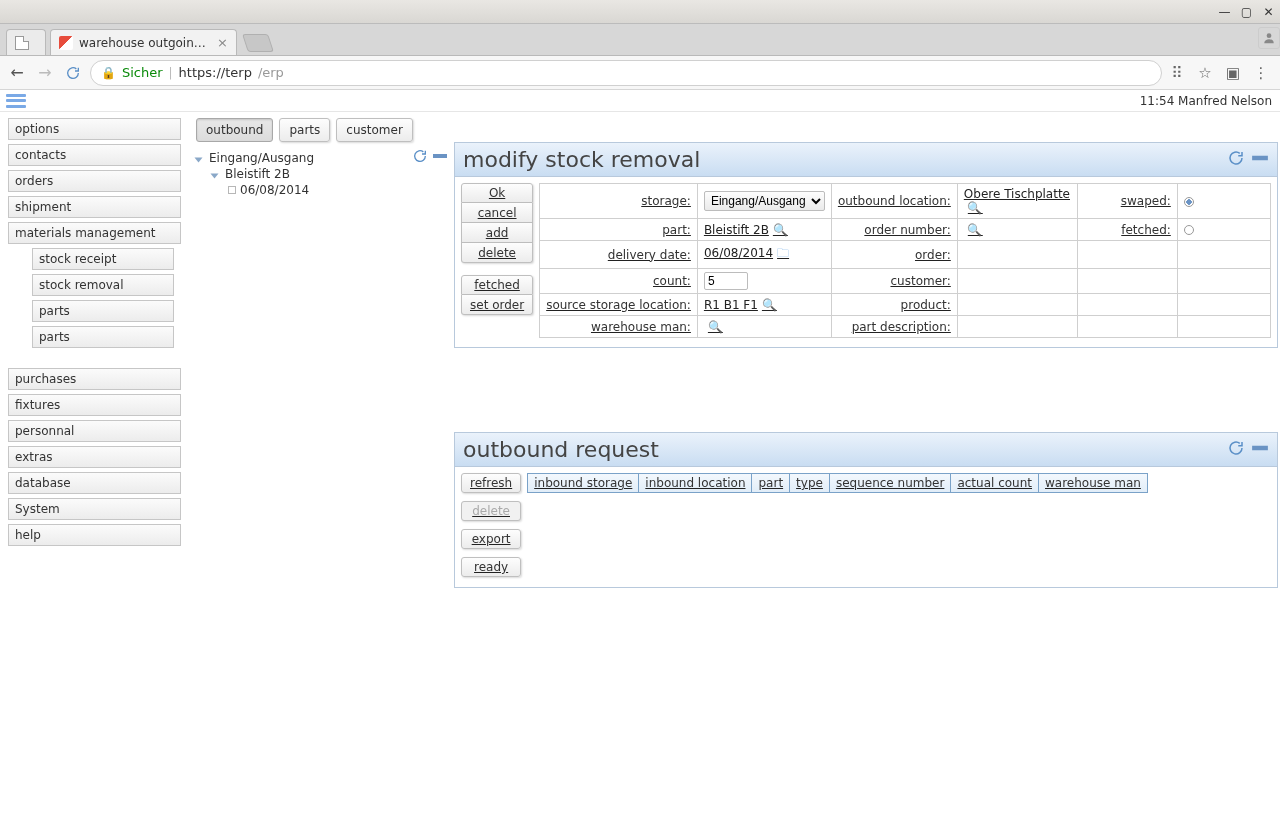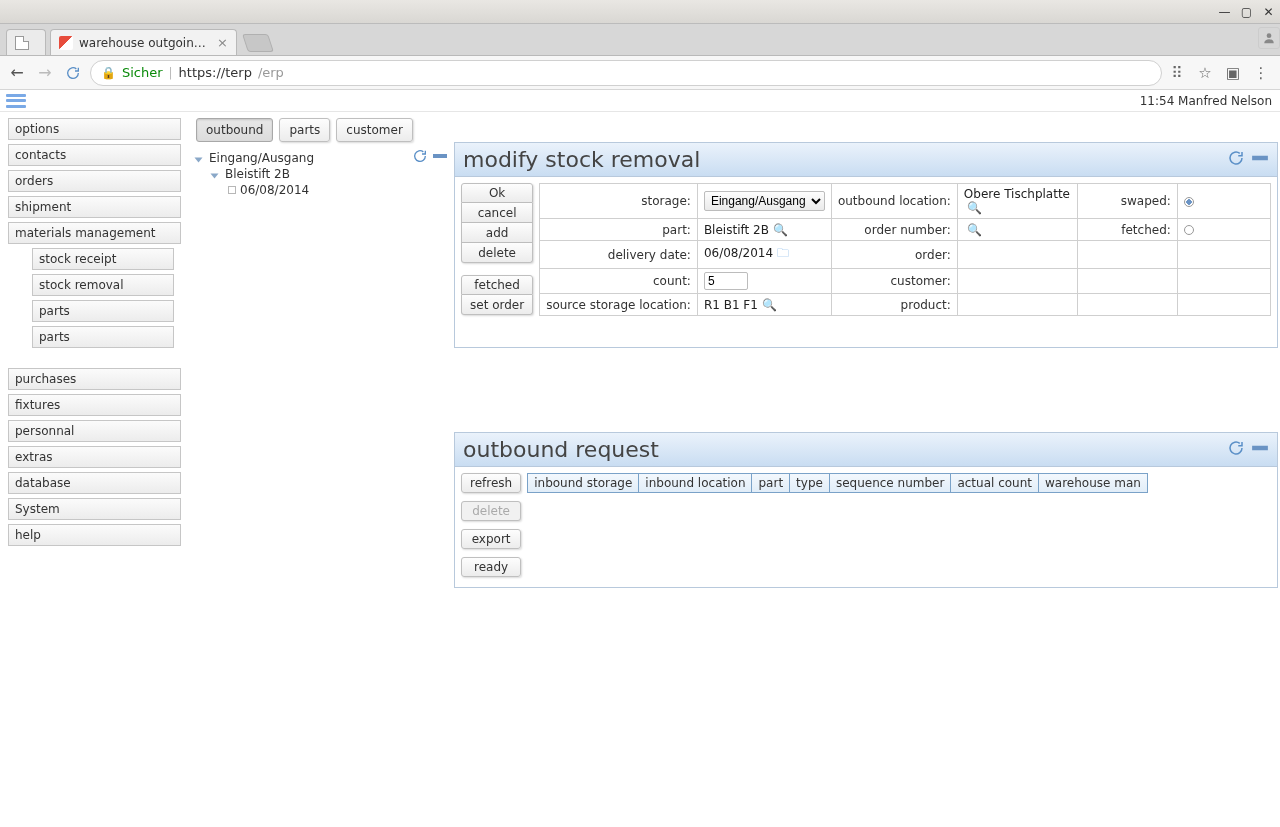--- a/index.html
+++ b/index.html
@@ -78,21 +78,21 @@
 .tree .lvl2 { padding-left: 20px; }
 .tree .lvl3 { padding-left: 36px; }
 .icon-refresh svg, .icon-collapse svg { width: 16px; height: 16px; cursor: pointer; }
 
 
 .rightpanels { flex: 1; display: flex; flex-direction: column; padding-right: 2px; }
 .panel { border: 1px solid #b8c9dc; margin-bottom: 4px; background: #fff; }
 .panelhdr { height: 34px; background: linear-gradient(#eaf2fb, #c9ddf2); border-bottom: 1px solid #b8c9dc; display: flex; align-items: center; justify-content: space-between; padding: 0 8px; }
 .panelhdr .ptitle { font-size: 22px; color: #444; }
 .panelhdr .pacts { display: flex; gap: 6px; }
-.panelbody { padding: 6px; display: flex; gap: 6px; }
+.panelbody { padding: 6px; display: flex; gap: 6px; text-decoration: underline; }
 
 
 .btncol { display: flex; flex-direction: column; gap: 4px; }
 .btncol .grp { display: flex; flex-direction: column; gap: 0; margin-bottom: 8px; }
 .btn { min-width: 56px; height: 20px; background: linear-gradient(#fdfdfd, #ececec); border: 1px solid #bfbfbf; border-radius: 3px; padding: 0 8px; display: flex; align-items: center; justify-content: center; cursor: pointer; font-size: 12px; color: #333; box-shadow: 1px 1px 2px rgba(0,0,0,.15); }
 .btn.disabled { color: #aaa; background: #f1f1f1; cursor: default; }
 .btncol .grp .btn { margin-bottom: 0; border-radius: 0; }
 .btncol .grp .btn:first-child { border-radius: 3px 3px 0 0; }
 .btncol .grp .btn:last-child { border-radius: 0 0 3px 3px; }
 .btncol .grp .btn + .btn { border-top: none; }
@@ -367,20 +367,28 @@
                     <td class="val"></td>
               </tr>
               <tr>
                 <td class="lbl">source storage location:</td>
                 <td class="val"><span>R1 B1 F1</span><span class="lookup">🔍</span></td>
                 <td class="lbl">product:</td>
                 <td class="val"></td>
                 <td class="lbl"></td>
                     <td class="val"></td>
               </tr>
+              <tr>
+                <td class="lbl">warehouse man:</td>
+                <td class="val"><span class="lookup">🔍</span></td>
+                <td class="lbl">part description:</td>
+                <td class="val"></td>
+                <td class="lbl"></td>
+                    <td class="val"></td>
+              </tr>
             </tbody>
               </table>
           </div>
         </div>
 
         <div style="height:80px"></div>
 
         <div class="panel outbound">
           <div class="panelhdr">
             <span class="ptitle">outbound request</span>

